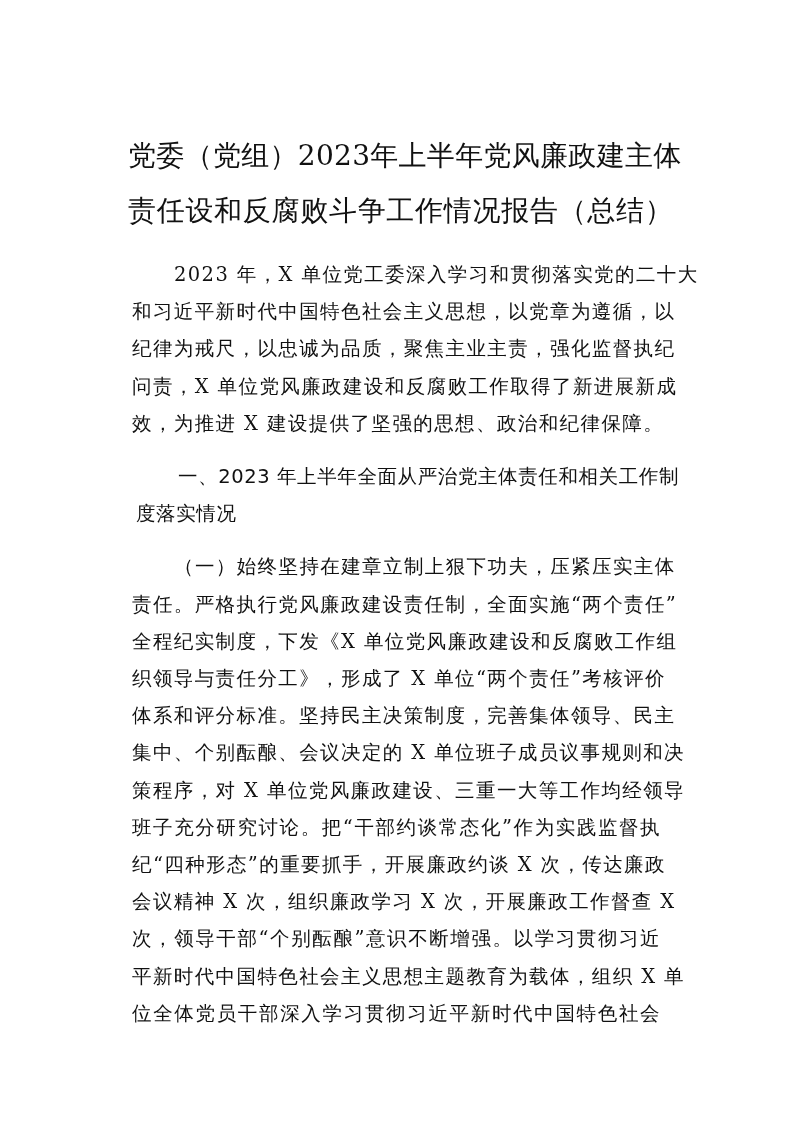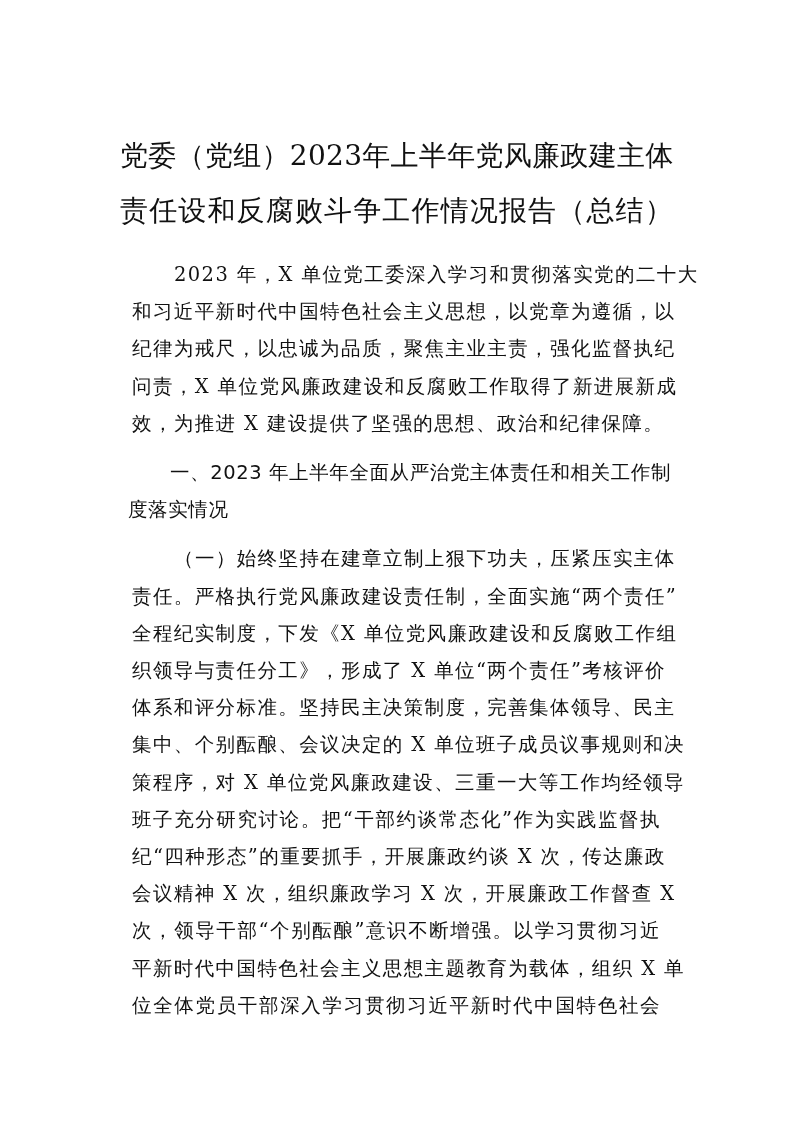--- a/index.html
+++ b/index.html
@@ -18,21 +18,21 @@
       position: absolute;
       left: 120px;
       top: 128px;
       width: 553px;
     }
     .title {
       font-family: "DejaVu Serif", "Liberation Serif", serif;
       font-size: 28px;
       line-height: 55px;
       letter-spacing: 0.3px;
-      margin: 0 0 18px 0;
+      margin: 0 0 18px 8px;
       font-weight: normal;
       text-align: justify;
       text-align-last: justify;
       white-space: nowrap;
     }
     .title-line {
       display: block;
       text-align: justify;
       text-align-last: justify;
     }
@@ -42,21 +42,21 @@
       line-height: 37.2px;
       margin: 12px;
       text-indent: 42px;
       text-align: justify;
       letter-spacing: 1.4px;
     }
     .heading {
       font-family: "DejaVu Sans", "Liberation Sans", sans-serif;
       font-size: 19.5px;
       line-height: 37.2px;
-      margin: 8px;
+      margin: 16px;
       text-indent: 42px;
       text-align: justify;
       letter-spacing: 0.6px;
     }
     .line {
       display: block;
       text-align: justify;
       text-align-last: justify;
       white-space: nowrap;
       text-indent: 0;

